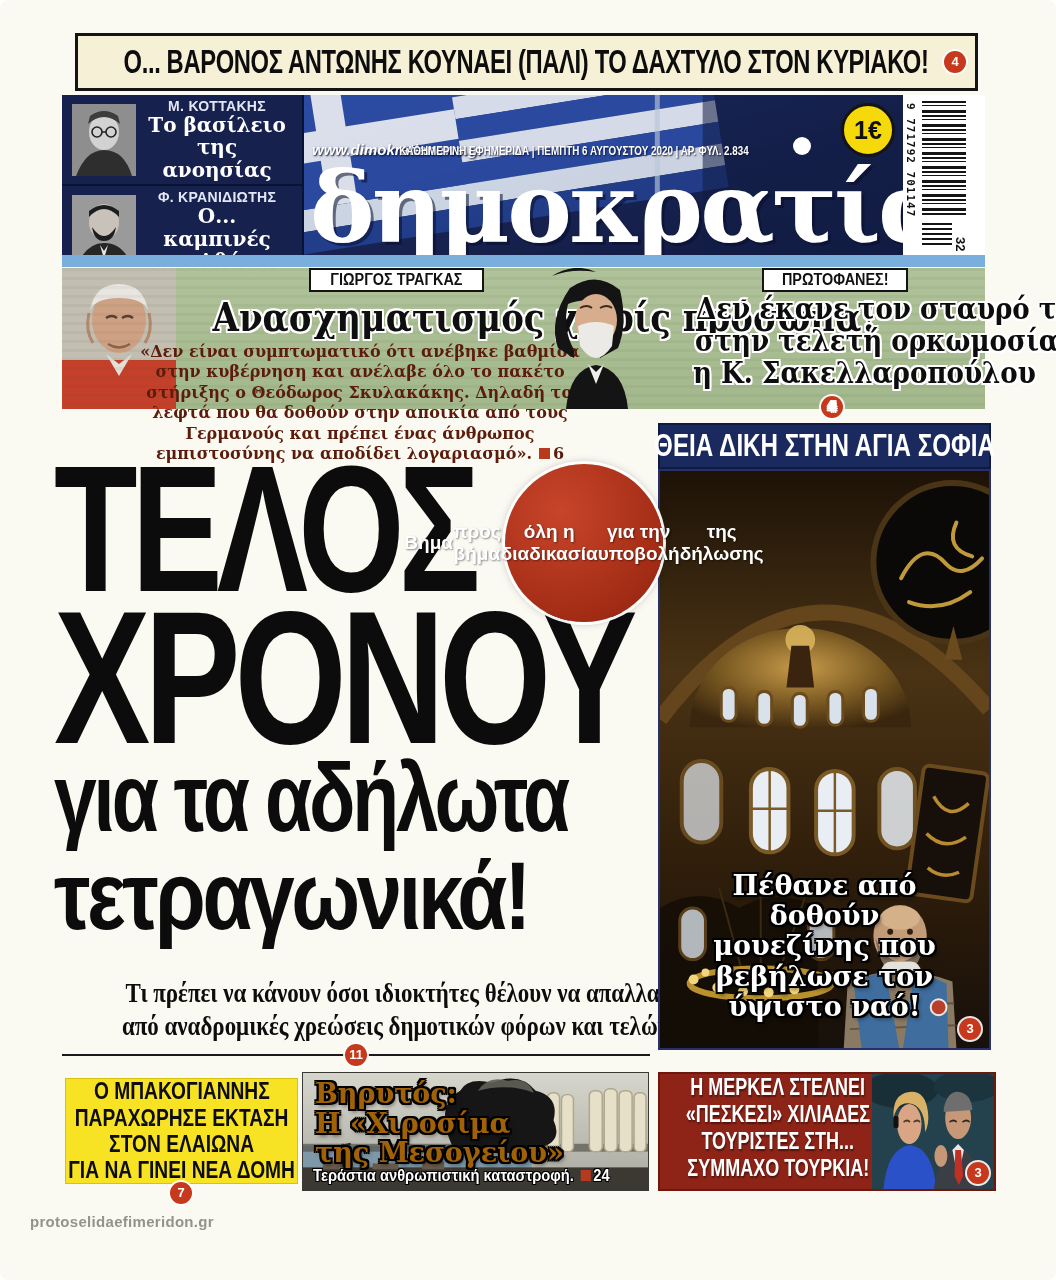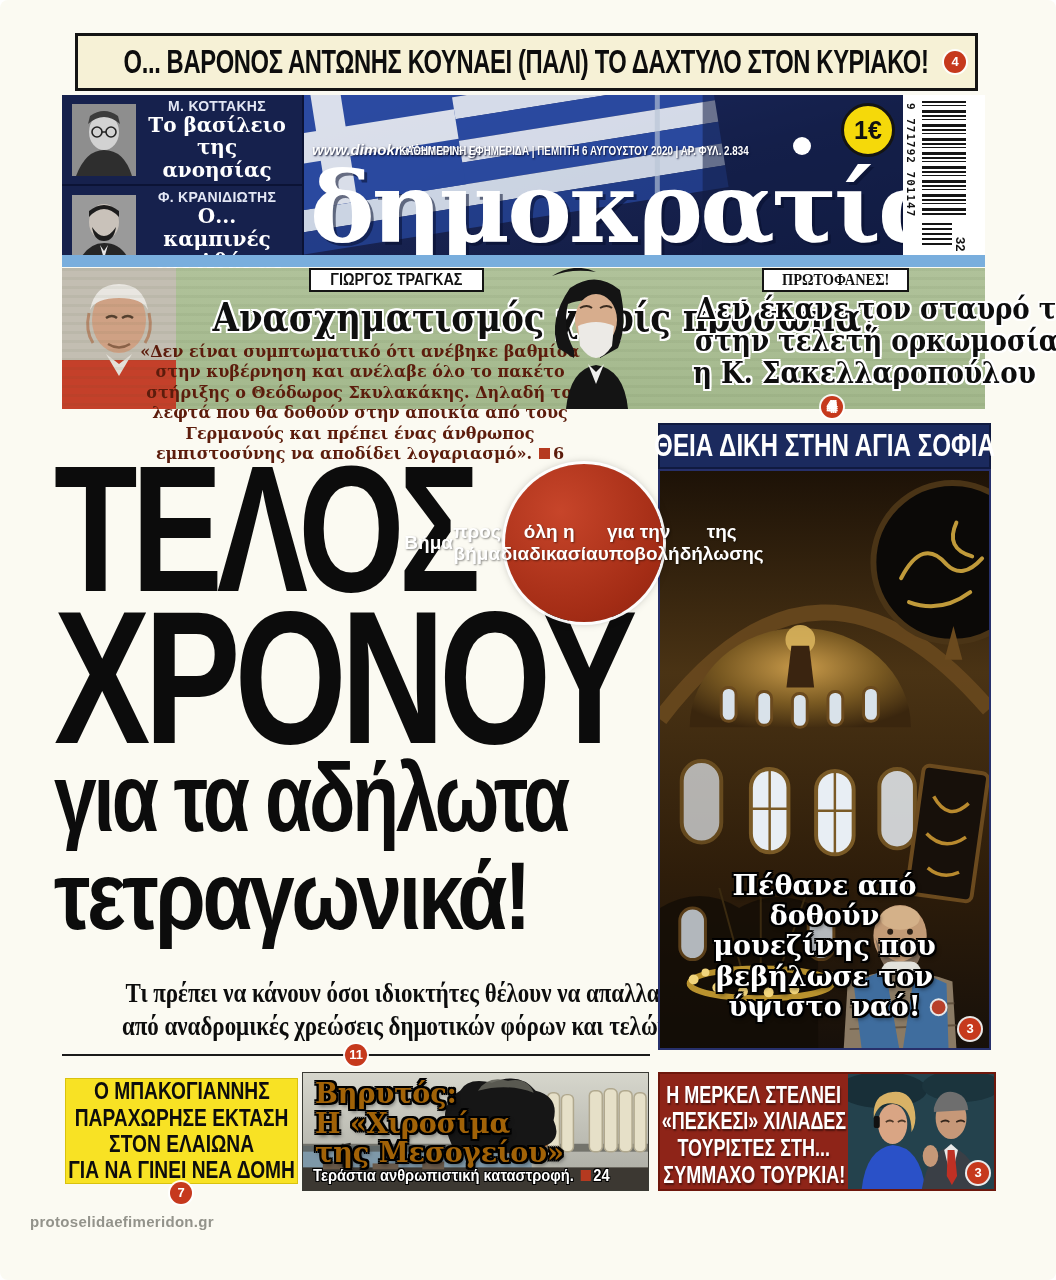--- a/index.html
+++ b/index.html
@@ -99,23 +99,23 @@
   .ybox{left:65px;top:1078px;width:233px;height:106px;background:#f8e224;border:1px solid #d9c20e;
         box-sizing:border-box;display:flex;flex-direction:column;align-items:center;justify-content:center;
         font:900 24px/1.1 "Liberation Sans",sans-serif;color:#0d0d0d;text-align:center;}
   .beirut{left:302px;top:1072px;width:347px;height:119px;border:1px solid #3a3a34;box-sizing:border-box;overflow:hidden;}
   .beirut svg{position:absolute;inset:0;width:100%;height:100%;}
   .b-head{position:absolute;left:12px;top:6px;z-index:2;font:700 27px/1.1 "DejaVu Serif",serif;color:#a16207;}
   .b-cap{position:absolute;left:10px;bottom:5px;z-index:2;font:700 16px "Liberation Sans",sans-serif;color:#fff;
          text-shadow:1px 1px 0 #000,-1px -1px 0 #000,1px -1px 0 #000,-1px 1px 0 #000;}
   .merkel{left:658px;top:1072px;width:338px;height:119px;background:#8e2418;border:2px solid #6e170c;
           box-sizing:border-box;display:flex;overflow:hidden;}
-  .m-text{width:188px;display:flex;flex-direction:column;align-items:center;justify-content:flex-end;
+  .m-text{width:188px;display:flex;flex-direction:column;align-items:center;justify-content:flex-start;
           font:900 24px/1.12 "Liberation Sans",sans-serif;color:#fff;text-align:center;
-          text-shadow:1px 2px 2px rgba(0,0,0,.45);}
+          text-shadow:1px 2px 2px rgba(0,0,0,.45);margin-left:24px;}
   .m-photo{flex:1;position:relative;}
   .m-photo svg{position:absolute;inset:0;width:100%;height:100%;}
   .merkel .refdot{position:absolute;right:5px;bottom:5px;}
 
   .watermark{left:30px;top:1213px;font:700 15px "Liberation Sans",sans-serif;color:#93938b;letter-spacing:.3px;}
 </style>
 </head>
 <body>
 
 <div class="page">
@@ -218,21 +218,21 @@
     <div class="g-quote"><span>«Δεν είναι συμπτωματικό ότι ανέβηκε βαθμίδα στην κυβέρνηση και ανέλαβε όλο το πακέτο στήριξης ο Θεόδωρος Σκυλακάκης. Δηλαδή τα λεφτά που θα δοθούν στην αποικία από τους Γερμανούς και πρέπει ένας άνθρωπος εμπιστοσύνης να αποδίδει λογαριασμό».</span><span class="sq"></span><b>6</b></div>
     <svg class="abs" style="left:468px;top:0;width:132px;height:141px;z-index:2;" viewBox="0 0 132 141">
       <path d="M36,141 q4,-40 30,-44 q28,4 32,44z" fill="#141414"></path>
       <path d="M58,96 l8,8 l8,-8 l-8,20z" fill="#f0f0ee"></path>
       <path d="M40,20 q26,-18 50,2 q8,34 -2,58 l-18,10 l0,-8 q14,-22 8,-44 q-22,-10 -40,-2 q-6,24 6,46 l0,8 l-16,-10 q-10,-28 12,-60z" fill="#141414"></path>
       <ellipse cx="66" cy="52" rx="21" ry="26" fill="#d7ad8d"></ellipse>
       <path d="M48,58 q18,-8 36,0 l-2,20 q-8,12 -16,12 q-8,0 -16,-12z" fill="#eceae6"></path>
       <path d="M50,40 q7,-4 12,0 M70,40 q7,-4 12,0" stroke="#3a2c20" stroke-width="2" fill="none"></path>
       <path d="M22,8 q22,-14 44,-4 q-24,-4 -44,4z" fill="#141414"></path>
     </svg>
-    <span class="g-label" style="left:700px;top:0;font-family:Liberation Serif, serif;"><span class="cond" style="--sx:.9">ΠΡΩΤΟΦΑΝΕΣ!</span></span>
+    <span class="g-label" style="left:700px;top:0;"><span class="cond" style="--sx:.9">ΠΡΩΤΟΦΑΝΕΣ!</span></span>
     <div class="g-right ow">
       <div><span class="cond" style="--sx:.9">Δεν έκανε τον σταυρό της</span></div>
       <div><span class="cond" style="--sx:.9">στην τελετή ορκωμοσίας</span></div>
       <div><span class="cond" style="--sx:.9">η Κ. Σακελλαροπούλου</span><span class="refdot inline">4</span></div>
     </div>
   </div>
 
 
   <div class="mega" style="top:448px;font-size:180px;"><span class="cond left" style="--sx:.76">ΤΕΛΟΣ</span></div>
 

